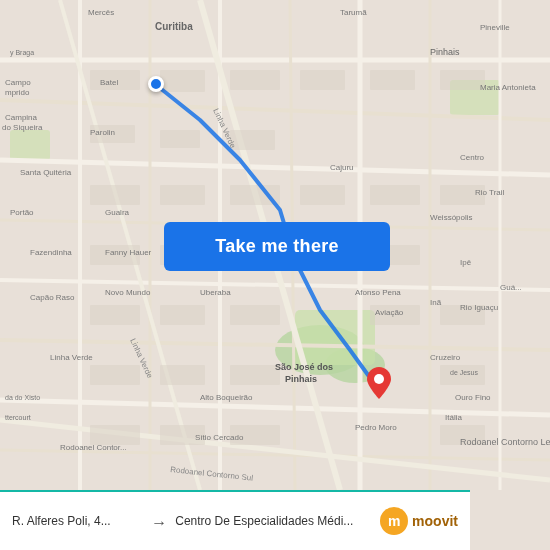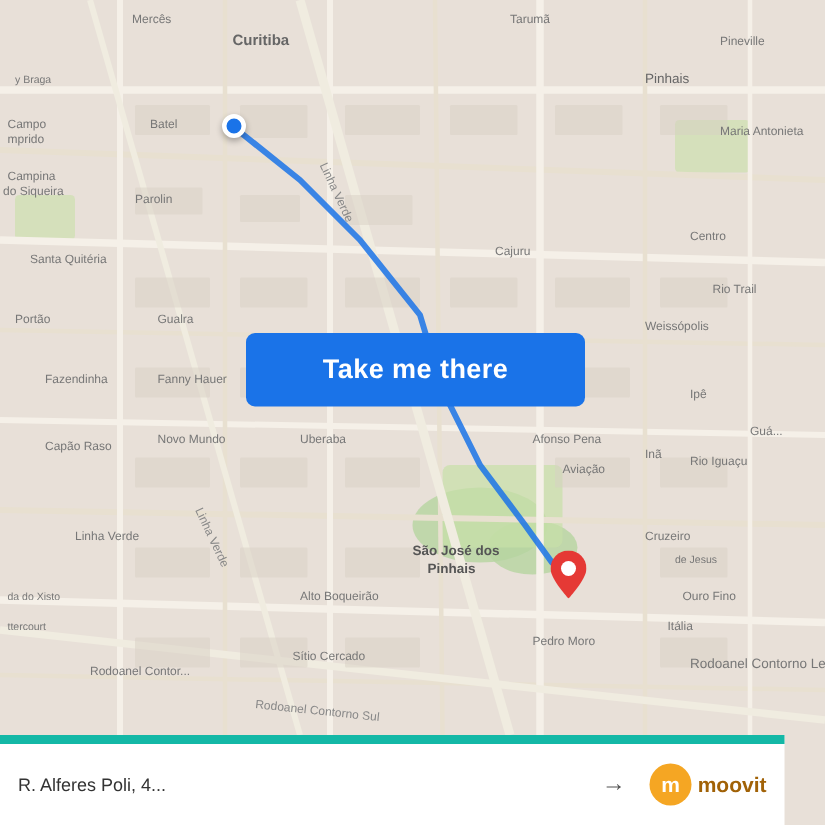--- a/index.html
+++ b/index.html
@@ -42,28 +42,28 @@
       cursor: pointer;
       z-index: 10;
       letter-spacing: 0.3px;
     }
 
     
     #bottom-bar {
       position: absolute;
       bottom: 0;
       left: 0;
-      width: 523px;
+      width: 470px;
       height: 60px;
       background: white;
       display: flex;
       align-items: center;
       justify-content: space-between;
       padding: 0 12px;
-      border-top: 6px solid #14b8a6;
+      border-top: 2px solid #14b8a6;
       z-index: 20;
     }
 
     #origin-text {
       font-size: 12px;
       color: #333;
       flex: 1;
       overflow: hidden;
       text-overflow: ellipsis;
       white-space: nowrap;
@@ -303,19 +303,20 @@
   </svg>
 
   <button id="take-me-there-btn">Take me there</button>
 
 
 </div>
 
 <div id="bottom-bar">
   <span id="origin-text">R. Alferes Poli, 4...</span>
   <span id="arrow-icon">→</span>
+  <span id="destination-text">Centro De Especialidades Médi...</span>
   <div id="moovit-logo">
     <div id="moovit-logo-icon">
       <span>m</span>
     </div>
     <span id="moovit-logo-text">moovit</span>
   </div>
 </div>
 
 </body></html>

